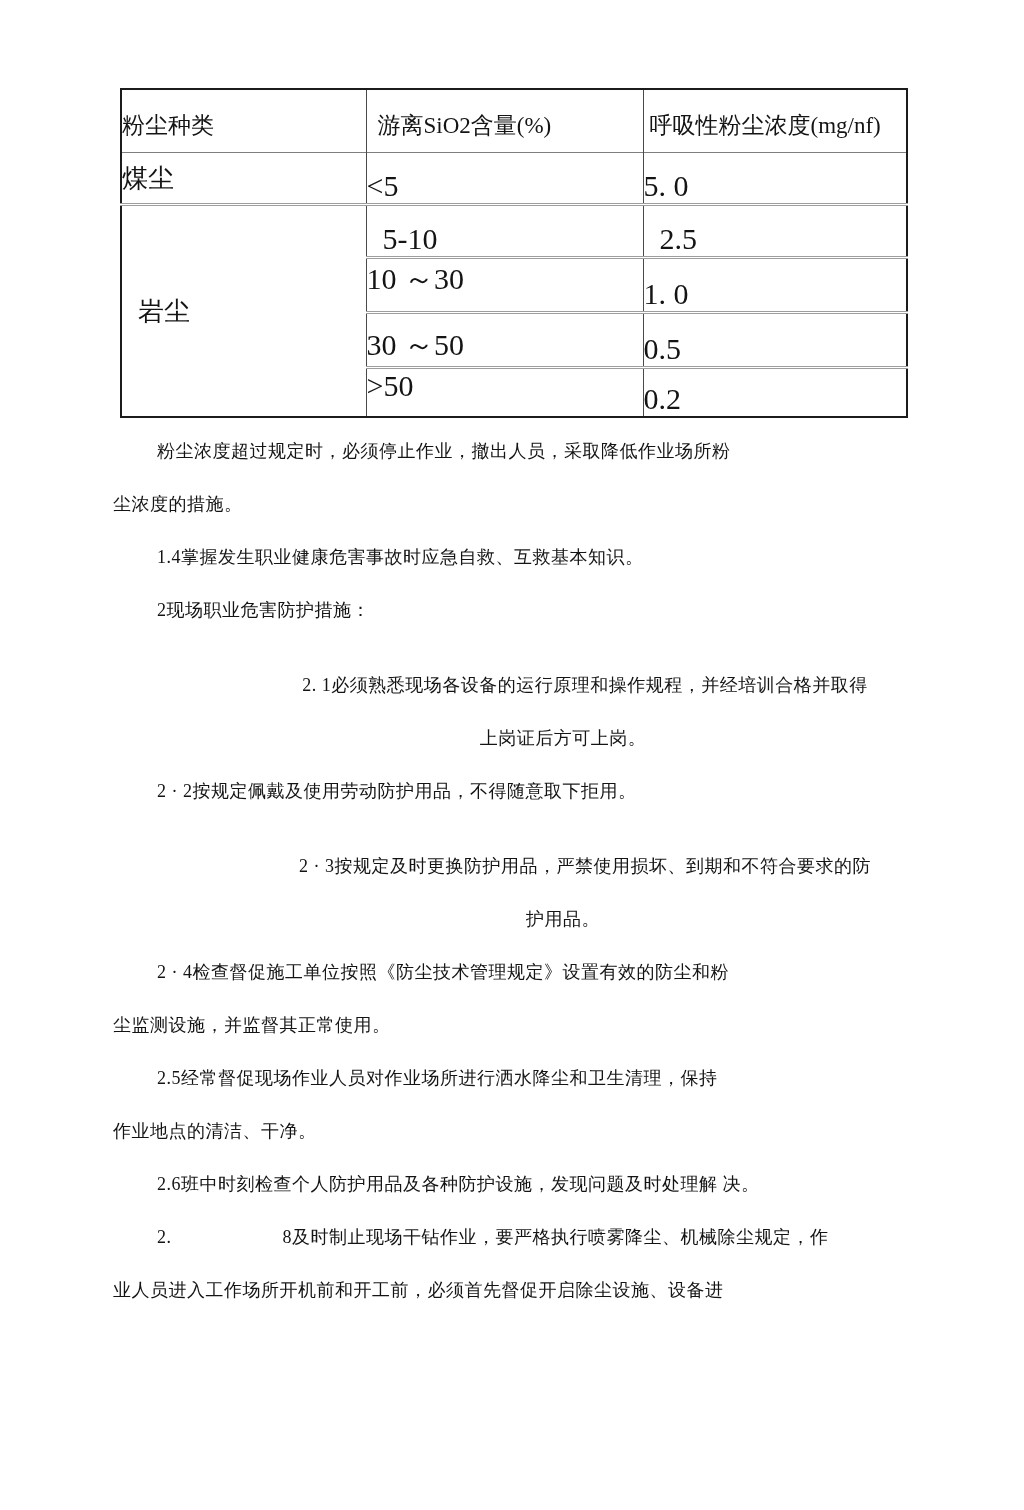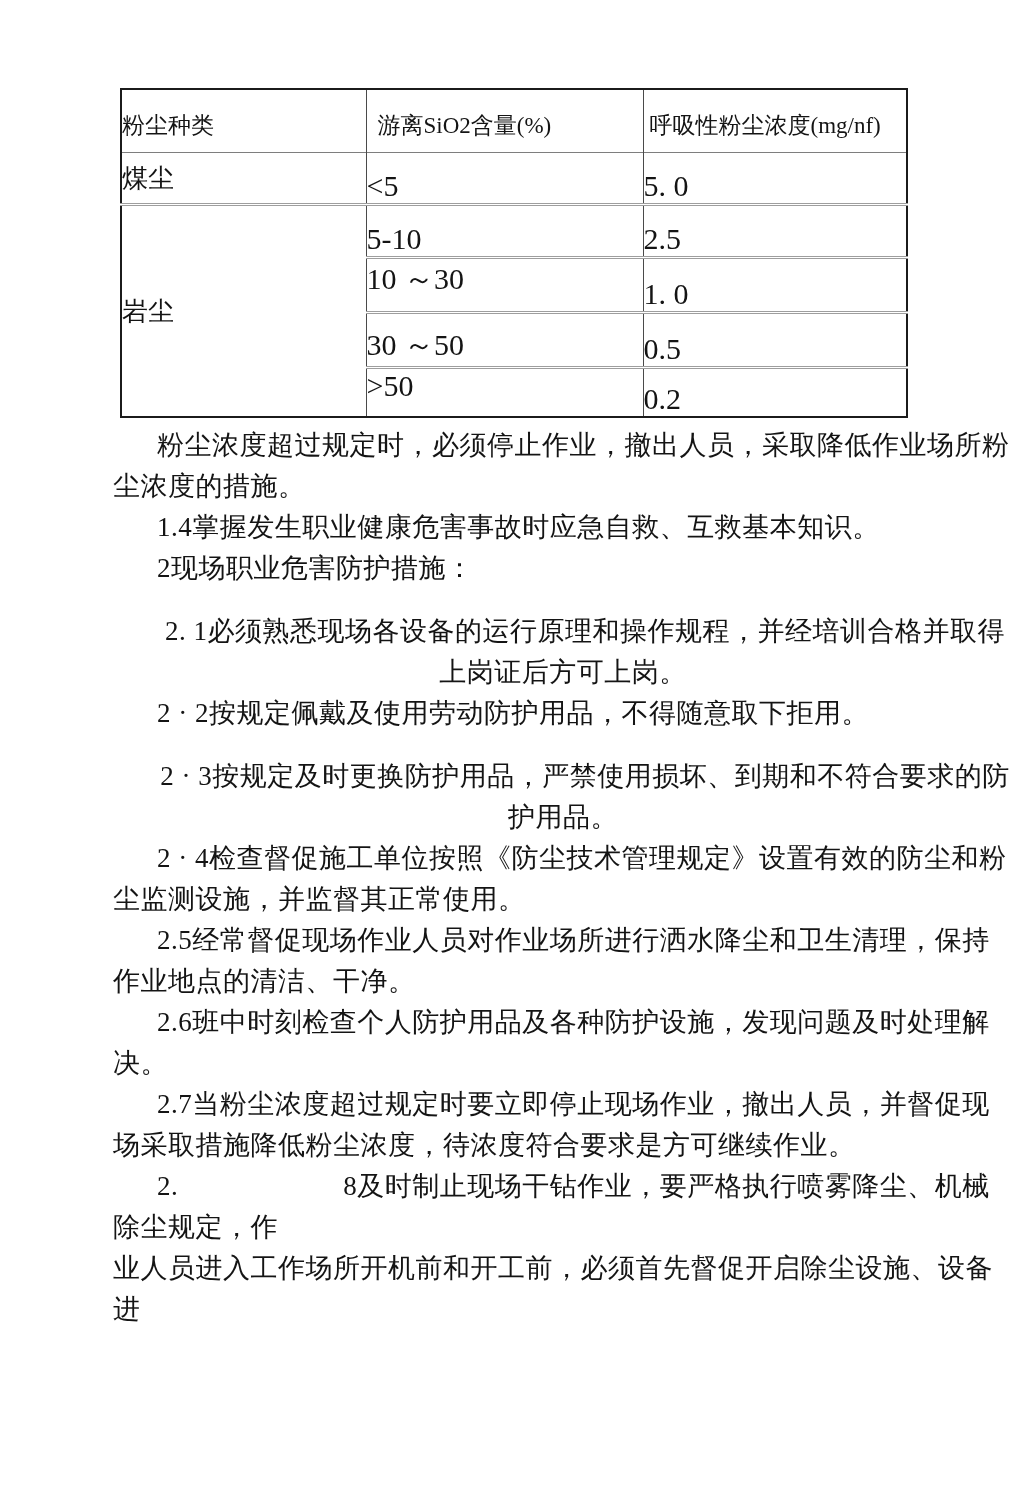--- a/index.html
+++ b/index.html
@@ -23,21 +23,21 @@
   }
   .dust-table td {
     padding: 0;
     overflow: hidden;
   }
   .dust-table td { border-left: 1px solid #4a4a4a; }
   .dust-table td.c1 { border-left: none; }
 
   .tr-head td { height: 54px; }
   .tr-coal td { height: 50px; border-top: 1px solid #7e7e7e; }
-  .tr-rock td { height: 50px; border-top: 3px double #9e9e9e; }
+  .tr-rock td { height: 50px; border-top: 3px double #9e9e9e; padding-left: 16px; }
   .tr-sub td  { height: 50px; border-top: 3px double #9e9e9e; }
   .tr-sub3 td { height: 52px; }
   .tr-sub4 td { height: 52px; }
   .tr-sub5 td { height: 47px; }
 
   .c1 { padding-left: 57px; font-size: 26px; }
   .c2 { padding-left: 64px; font-size: 30px; }
   .c3 { padding-left: 56px; font-size: 30px; }
   td.head { font-size: 23px; vertical-align: middle; padding-top: 8px; }
   td.c2.head { padding-left: 11px; }
@@ -46,22 +46,22 @@
   .vm  { vertical-align: middle; }
   .low { vertical-align: middle; padding-top: 12px; }
   .vb  { vertical-align: bottom; padding-bottom: 4px; }
   .vb2 { vertical-align: bottom; padding-bottom: 1px; }
   .vt  { vertical-align: top; padding-top: 9px; }
 
   
   .content {
     margin: 7px 0 0 113px;
     width: 900px;
-    font-size: 27px;
-    line-height: 41px;
+    font-size: 18px;
+    line-height: 53px;
   }
   .content p {
     margin: 0;
     text-indent: 44px;
     white-space: pre-wrap;
     letter-spacing: 0.5px;
   }
   .content p.gap { margin-top: 22px; text-align: center; }
 </style>
 </head>
@@ -114,19 +114,17 @@
     <p class="gap">2. 1必须熟悉现场各设备的运行原理和操作规程，并经培训合格并取得
 上岗证后方可上岗。</p>
     <p>2 · 2按规定佩戴及使用劳动防护用品，不得随意取下拒用。</p>
     <p class="gap">2 · 3按规定及时更换防护用品，严禁使用损坏、到期和不符合要求的防
 护用品。</p>
     <p>2 · 4检查督促施工单位按照《防尘技术管理规定》设置有效的防尘和粉
 尘监测设施，并监督其正常使用。</p>
     <p>2.5经常督促现场作业人员对作业场所进行洒水降尘和卫生清理，保持
 作业地点的清洁、干净。</p>
     <p>2.6班中时刻检查个人防护用品及各种防护设施，发现问题及时处理解 决。</p>
-    <p>2.7当粉尘浓度超过规定时要立即停止现场作业，撤出人员，并督促现
-场采取措施降低粉尘浓度，待浓度符合要求是方可继续作业。</p>
     <p>2.　　　　　　8及时制止现场干钻作业，要严格执行喷雾降尘、机械除尘规定，作
 业人员进入工作场所开机前和开工前，必须首先督促开启除尘设施、设备进</p>
   </div>
 
 </div>
 
 </body></html>

